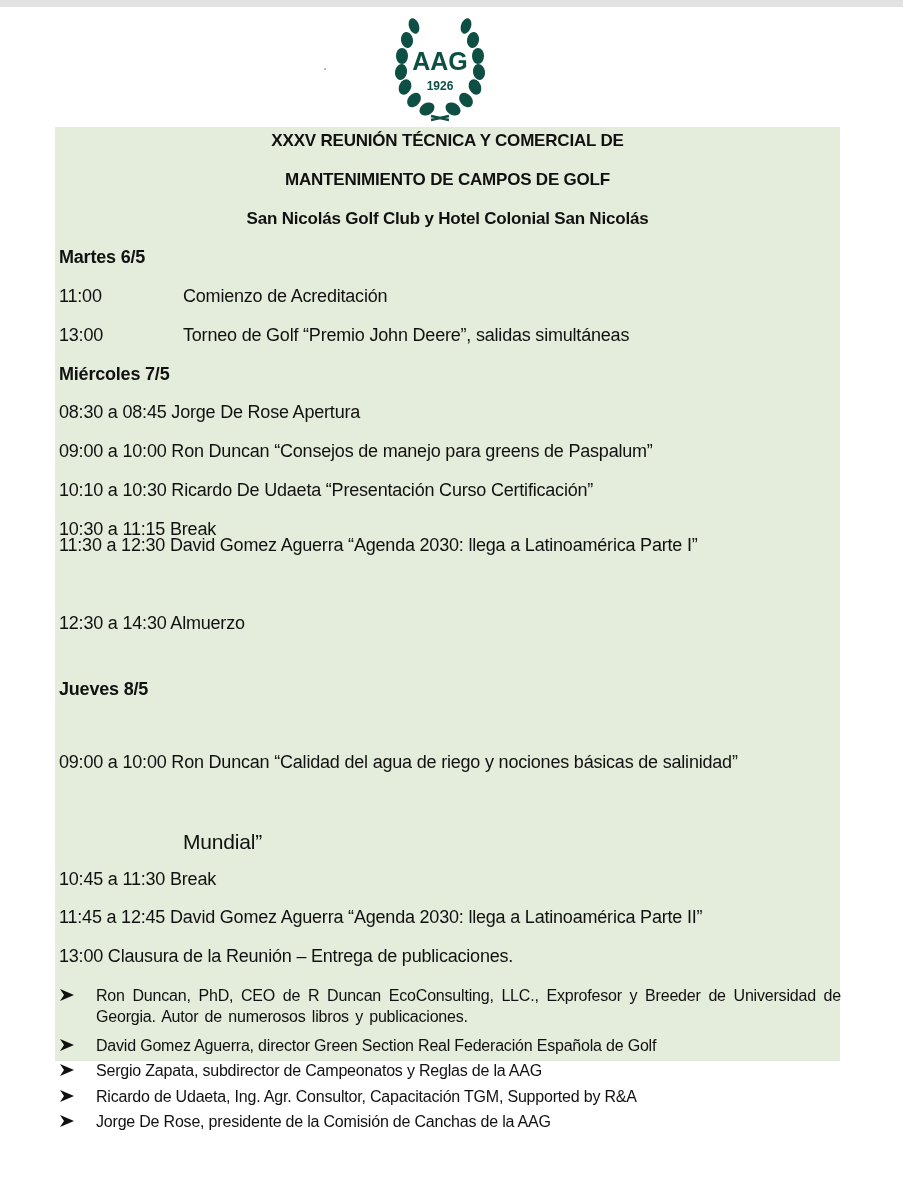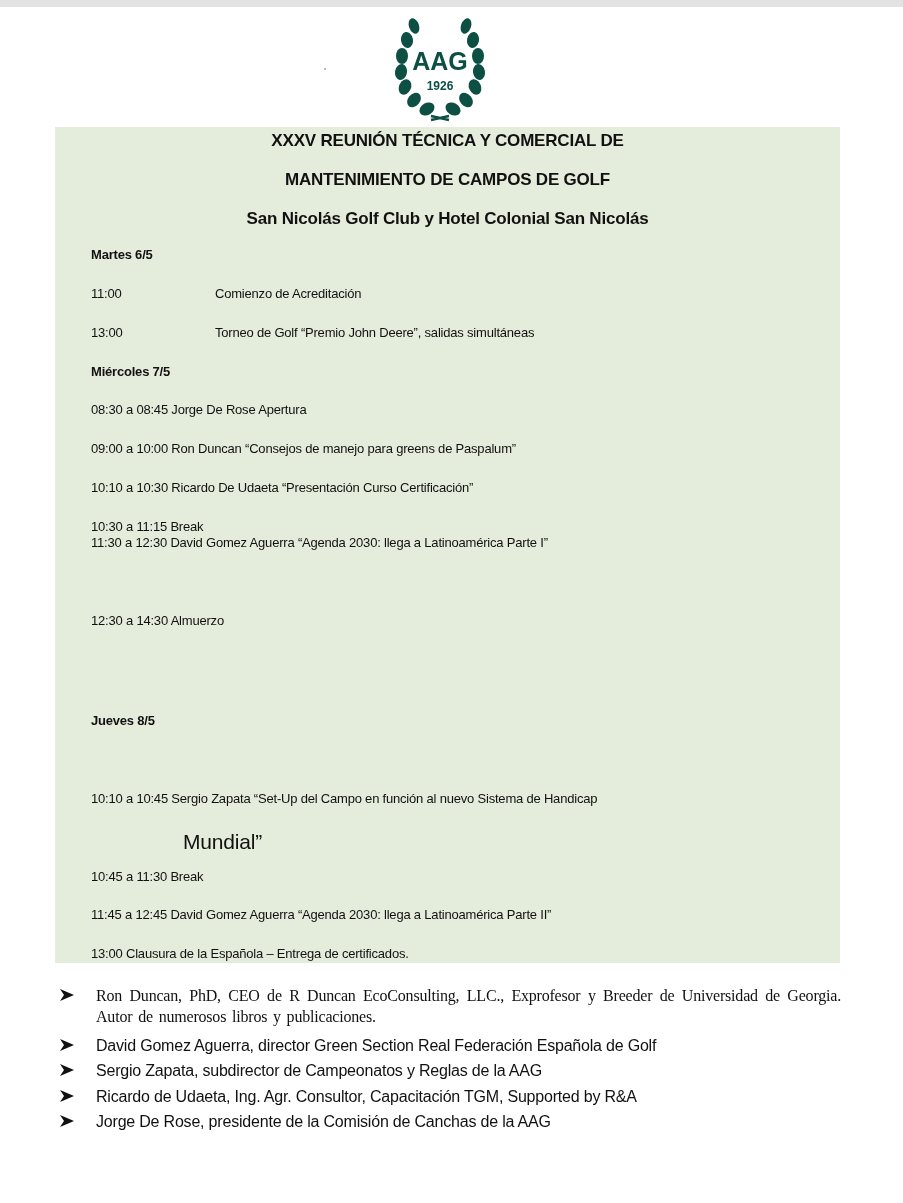--- a/index.html
+++ b/index.html
@@ -4,36 +4,36 @@
   <style>
     html, body { margin: 0; padding: 0; }
     body {
       width: 903px; height: 1203px; background: #ffffff; position: relative; overflow: hidden;
       font-family: "Liberation Sans", sans-serif; color: #111;
     }
     .topbar { position: absolute; left: 0; top: 0; width: 903px; height: 7px; background: #e2e2e2; }
     .logo { position: absolute; left: 385px; top: 12px; width: 110px; height: 110px; }
     .dot { position: absolute; left: 324px; top: 68px; width: 2px; height: 2px; background: #bbb; }
     .panel {
-      position: absolute; left: 55px; top: 127px; width: 785px; height: 836px;
+      position: absolute; left: 55px; top: 127px; width: 785px; height: 934px;
       background: #e4ecdb;
     }
     .title-line {
       position: absolute; left: 0; width: 785px; text-align: center;
       font-weight: bold; font-size: 17px; letter-spacing: -0.2px;
     }
-    .row { position: absolute; left: 4px; font-size: 13px; white-space: nowrap; letter-spacing: -0.2px; margin-left: 32px; }
+    .row { position: absolute; left: 4px; font-size: 18px; white-space: nowrap; letter-spacing: -0.2px; }
     .day { font-weight: bold; }
     .t-time { display: inline-block; width: 124px; }
     .b { font-weight: normal; }
     .indent { position: absolute; left: 128px; font-size: 21px; white-space: nowrap; letter-spacing: -0.2px; }
     .bullet { position: absolute; left: 4px; font-size: 16px; letter-spacing: -0.2px; }
     .bullet .arrow { position: absolute; left: 0; top: 0; width: 16px; height: 16px; }
     .bullet .txt { position: absolute; left: 37px; top: 0; width: 745px; white-space: nowrap; }
-    .bullet .txt.justify { white-space: normal; text-align: justify; text-align-last: left; line-height: 21px; word-spacing: 2px; font-family: Liberation Serif, serif; }
+    .bullet .txt.justify { white-space: normal; text-align: justify; text-align-last: left; line-height: 21px; word-spacing: 2px; }
   </style>
 </head>
 <body>
 
 <div class="topbar"></div>
 
 <svg class="logo" viewBox="0 0 110 110">
   <g fill="#0d4f43">
     <ellipse cx="29" cy="14" rx="5" ry="8" transform="rotate(-20 29 14)"></ellipse>
     <ellipse cx="22" cy="28" rx="6" ry="8" transform="rotate(-10 22 28)"></ellipse>
@@ -82,33 +82,33 @@
   <div class="row" style="top:392px">
     <span>10:30 a 11:15</span> <span>Break</span>
   </div>
   <div class="row" style="top:408px">
     <span>11:30 a 12:30</span> <span class="b">David Gomez Aguerra</span> <span>“Agenda 2030: llega a Latinoamérica Parte I”</span>
   </div>
   <div class="row" style="top:486px">
     <span>12:30 a 14:30</span> <span>Almuerzo</span>
   </div>
 
-  <div class="row day" style="top:586px">Jueves 8/5</div>
-  <div class="row" style="top:664px">
-    <span>10:10 a 10:45</span> <span class="b">Sergio Zapata</span> <span>“Set-Up del Campo en función al nuevo Sistema de Handicap</span>
+  <div class="row day" style="top:552px">Jueves 8/5</div>
+  <div class="row" style="top:625px">
+    <span>09:00 a 10:00</span> <span class="b">Ron Duncan</span> <span>“Calidad del agua de riego y nociones básicas de salinidad”</span>
   </div>
   <div class="indent" style="top:703px">Mundial”</div>
   <div class="row" style="top:742px">
     <span>10:45 a 11:30</span> <span>Break</span>
   </div>
   <div class="row" style="top:780px">
     <span>11:45 a 12:45</span> <span class="b">David Gomez Aguerra</span> <span>“Agenda 2030: llega a Latinoamérica Parte II”</span>
   </div>
   <div class="row" style="top:819px">
-    <span>13:00</span> <span>Clausura de la Española – Entrega de certificados.</span>
+    <span>13:00</span> <span>Clausura de la Reunión – Entrega de publicaciones.</span>
   </div>
 
   <div class="bullet" style="top:860px; height:42px;">
     <svg class="arrow" viewBox="0 0 16 16">
         <path d="M1 2 L15 8 L1 14 L5 8 Z" fill="#111"></path>
       </svg>
     <div class="txt justify" style="top:-2px">Ron Duncan, PhD, CEO de R Duncan EcoConsulting, LLC., Exprofesor y Breeder de Universidad de Georgia. Autor de numerosos libros y publicaciones.</div>
   </div>
   <div class="bullet" style="top:910px">
     <svg class="arrow" viewBox="0 0 16 16">

